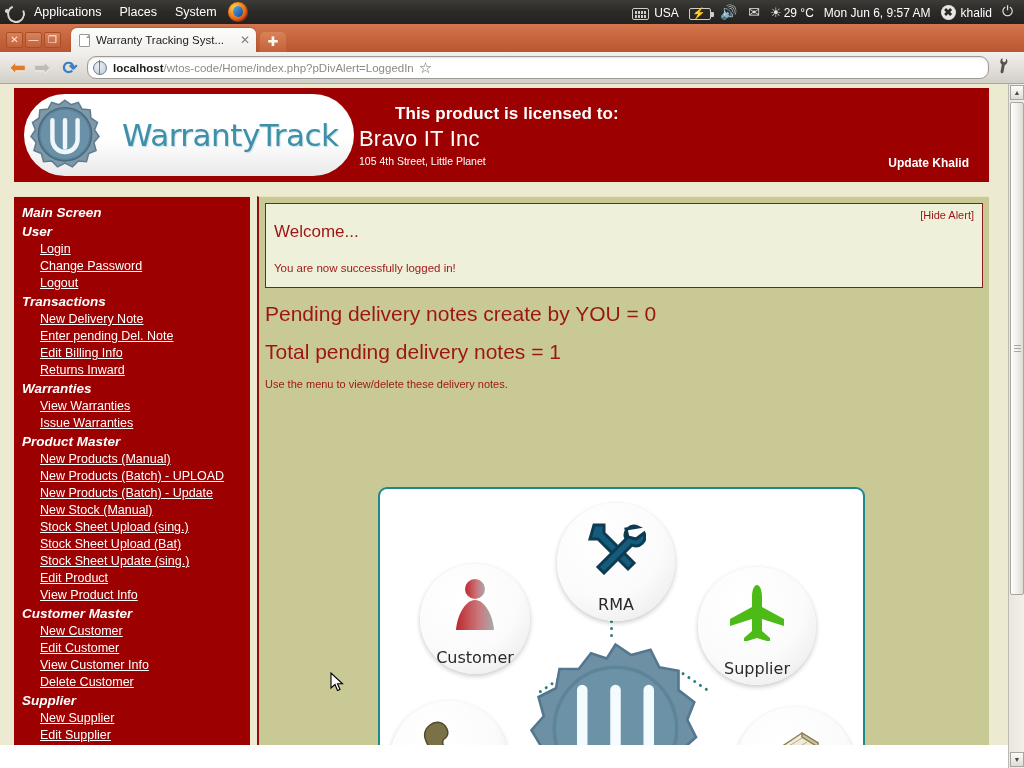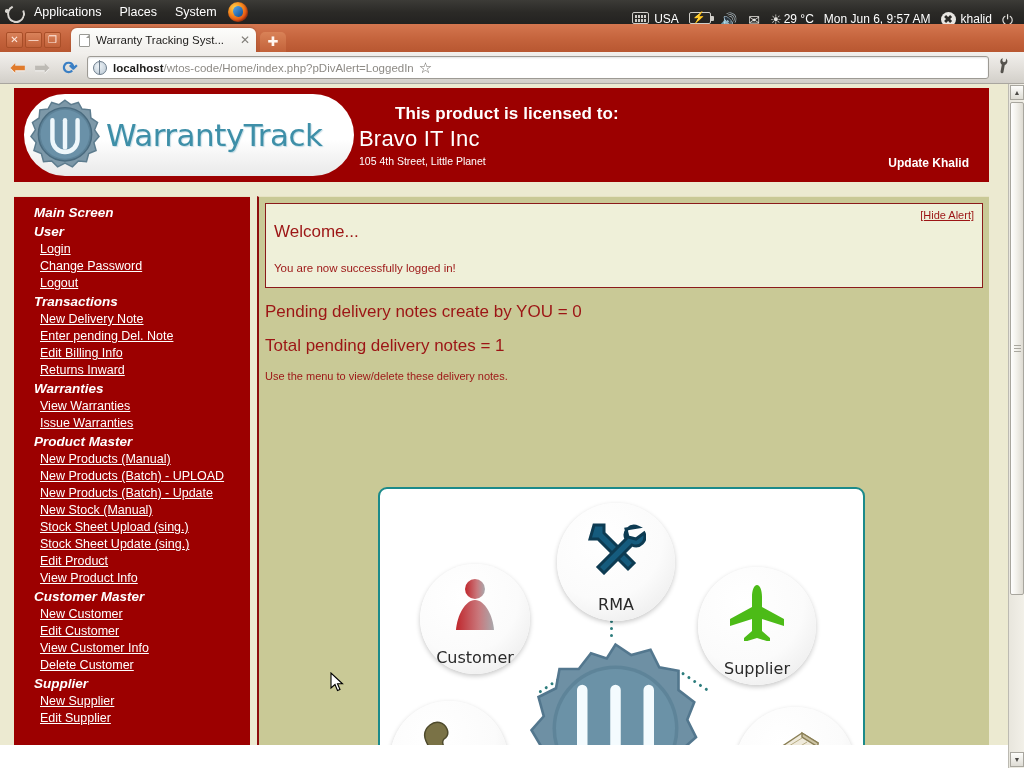--- a/index.html
+++ b/index.html
@@ -47,21 +47,21 @@
     border-radius: 50%;
     background: radial-gradient(circle at 35% 30%, #ffd64f 0%, #f68a1e 38%, #e24b14 70%, #a8310c 100%);
     box-shadow: inset -1px -1px 2px rgba(0,0,0,.35);
     position: relative;
   }
   .ff-icon::after {
     content: ""; position: absolute; left: 5px; top: 4px;
     width: 10px; height: 11px; border-radius: 50% 50% 45% 55%;
     background: linear-gradient(135deg, #5ea9e8 0%, #2a6fb5 60%, #184a80 100%);
   }
-  .tray-item { display: flex; align-items: flex-start; padding: 12px 5px; height: 100%; font-size: 12px; }
+  .tray-item { display: flex; align-items: flex-end; padding: 4px 5px; height: 100%; font-size: 12px; }
   .kb-icon {
     width: 17px; height: 12px; border: 1.5px solid #cfcdc8; border-radius: 2px;
     background: #2a2926; position: relative; margin-right: 5px;
   }
   .kb-icon::before {
     content: ""; position: absolute; left: 1.5px; top: 1.5px; right: 1.5px; height: 3px;
     background: repeating-linear-gradient(to right, #cfcdc8 0 1.5px, transparent 1.5px 3px);
   }
   .kb-icon::after {
     content: ""; position: absolute; left: 1.5px; top: 6px; right: 1.5px; height: 3px;
@@ -154,21 +154,21 @@
   .arrow-back { color: #e07b2c; text-shadow: 0 1px 0 rgba(255,255,255,.7); }
   .arrow-fwd { color: #bdbab4; text-shadow: 0 1px 0 rgba(255,255,255,.7); }
   .reload-btn {
     width: 24px; height: 24px; margin: 0 5px 0 3px; cursor: pointer; flex: none;
     color: #3a7fc4; font-size: 18px; line-height: 24px; text-align: center; font-weight: bold;
   }
   .urlbar {
     flex: 1; height: 23px;
     background: #ffffff;
     border: 1px solid #9d9a94;
-    border-radius: 3px;
+    border-radius: 9px;
     display: flex; align-items: center;
     padding: 0 5px;
     box-shadow: inset 0 1px 2px rgba(0,0,0,.12);
   }
   .globe-icon {
     width: 14px; height: 14px; border-radius: 50%;
     border: 1.5px solid #6d7d8c;
     background: radial-gradient(circle at 40% 35%, #eef3f7 0%, #b9c7d3 100%);
     margin-right: 6px; flex: none; position: relative;
   }
@@ -209,21 +209,21 @@
     background: linear-gradient(to bottom, #ffffff 0%, #ffffff 55%, #e9e9e9 100%);
     display: flex; align-items: center;
   }
   .gear-logo {
     width: 74px; height: 74px; margin-left: 4px; flex: none; position: relative;
   }
   .wt-wordmark {
     font-family: "DejaVu Sans", sans-serif;
     font-size: 31px; letter-spacing: -0.5px;
     color: #3e8fa8;
-    margin-left: 4px;
+    margin-left: 20px;
     text-shadow: 1px 1px 1px rgba(160,200,215,.6);
   }
   .license-block {
     position: absolute; left: 345px; top: 16px; color: #ffffff;
   }
   .lic-line1 { font-size: 17px; font-weight: bold; letter-spacing: .1px; margin-left: 36px; }
   .lic-name { font-size: 22px; margin-top: 2px; letter-spacing: .2px; }
   .lic-addr { font-size: 10.5px; margin-top: 3px; }
   .welcome-user {
     position: absolute; right: 20px; bottom: 12px;
@@ -234,21 +234,21 @@
   .col-left {
     position: absolute; left: 14px; top: 112px;
     width: 236px; height: 549px;
     background: #9c0000;
     border-top: 1px solid #e7e3c4;
     padding: 6px 0 0 0;
     overflow: hidden;
   }
   .menu-group {
     font-size: 13.5px; font-weight: bold; font-style: italic;
-    color: #ffffff; padding: 1px 0 1px 8px; line-height: 17px; margin-left: 12px;
+    color: #ffffff; padding: 1px 0 1px 8px; line-height: 17px;
   }
   .menu-link {
     display: block; font-size: 12.5px; color: #ffffff;
     text-decoration: underline; padding: 0 0 0 26px; line-height: 17px;
     cursor: pointer; white-space: nowrap;
   }
   .col-right {
     position: absolute; left: 257px; top: 112px;
     width: 732px; height: 549px;
     background: #c9c996;
@@ -259,30 +259,30 @@
   .alert-box {
     margin: 6px 6px 0 6px;
     background: #eff0d9;
     border: 1px solid #8b1a1a;
     padding: 6px 8px 14px 8px;
     position: relative;
     height: 85px;
   }
   .hide-alert {
     position: absolute; right: 8px; top: 5px;
-    font-size: 11px; color: #9c1515; text-decoration: underline; cursor: pointer;
+    font-size: 11px; color: #9c1515; cursor: pointer;
   }
   .alert-title {
     font-size: 17px; color: #9c1515; margin-top: 12px;
   }
   .alert-sub {
     font-size: 11.5px; color: #9c1515; margin-top: 20px;
   }
   .pending-line {
-    font-size: 17px; color: #9c1515; margin: 14px 0 0 6px;
+    font-size: 21px; color: #9c1515; margin: 14px 0 0 6px;
   }
   .pending-hint {
     font-size: 11px; color: #9c1515; margin: 14px 0 0 6px;
   }
 
   
   .diagram {
     position: absolute; left: 119px; top: 290px;
     width: 487px; height: 345px;
     background: #ffffff;
@@ -470,20 +470,21 @@
         <a class="menu-link">Returns Inward</a>
         <div class="menu-group">Warranties</div>
         <a class="menu-link">View Warranties</a>
         <a class="menu-link">Issue Warranties</a>
         <div class="menu-group">Product Master</div>
         <a class="menu-link">New Products (Manual)</a>
         <a class="menu-link">New Products (Batch) - UPLOAD</a>
         <a class="menu-link">New Products (Batch) - Update</a>
         <a class="menu-link">New Stock (Manual)</a>
         <a class="menu-link">Stock Sheet Upload (sing.)</a>
+        <a class="menu-link">Stock Sheet Upload (Bat)</a>
         <a class="menu-link">Stock Sheet Update (sing.)</a>
         <a class="menu-link">Edit Product</a>
         <a class="menu-link">View Product Info</a>
         <div class="menu-group">Customer Master</div>
         <a class="menu-link">New Customer</a>
         <a class="menu-link">Edit Customer</a>
         <a class="menu-link">View Customer Info</a>
         <a class="menu-link">Delete Customer</a>
         <div class="menu-group">Supplier</div>
         <a class="menu-link">New Supplier</a>

